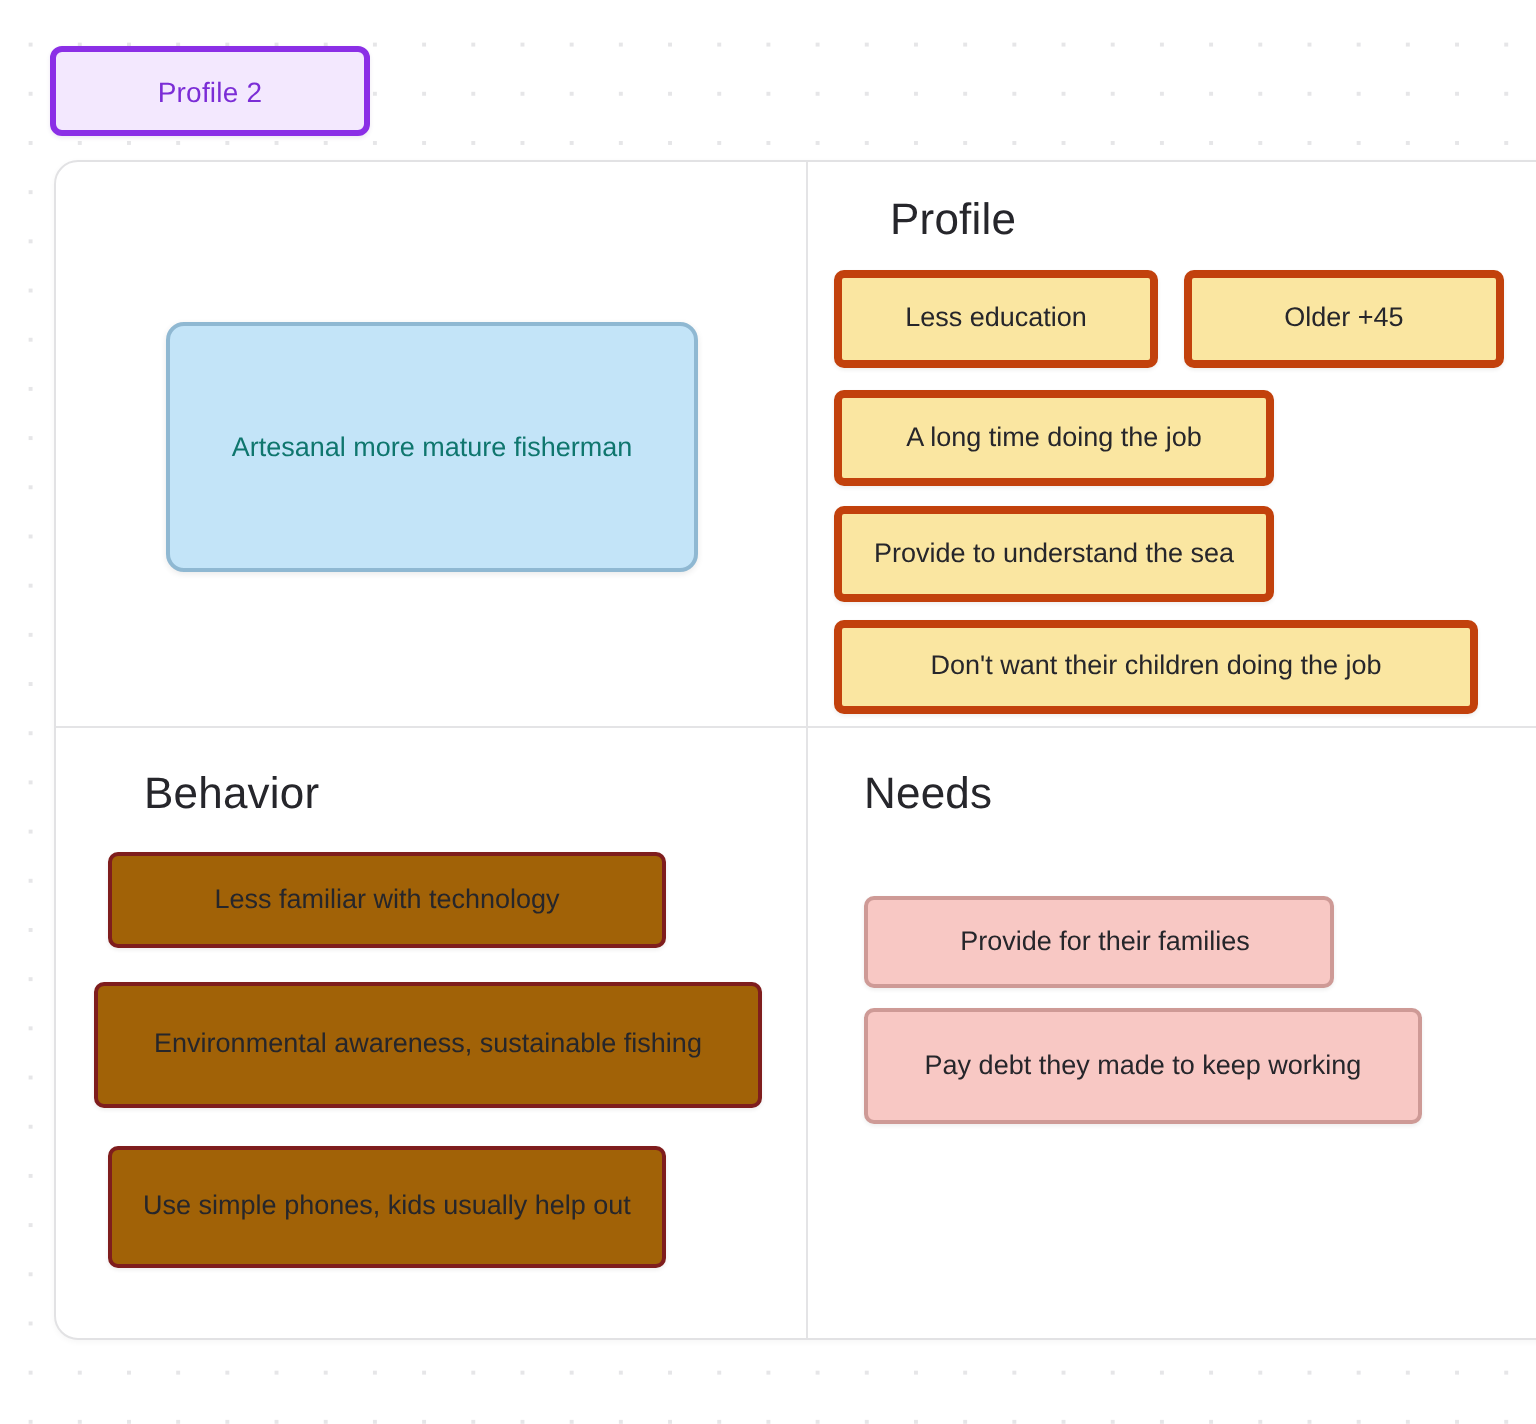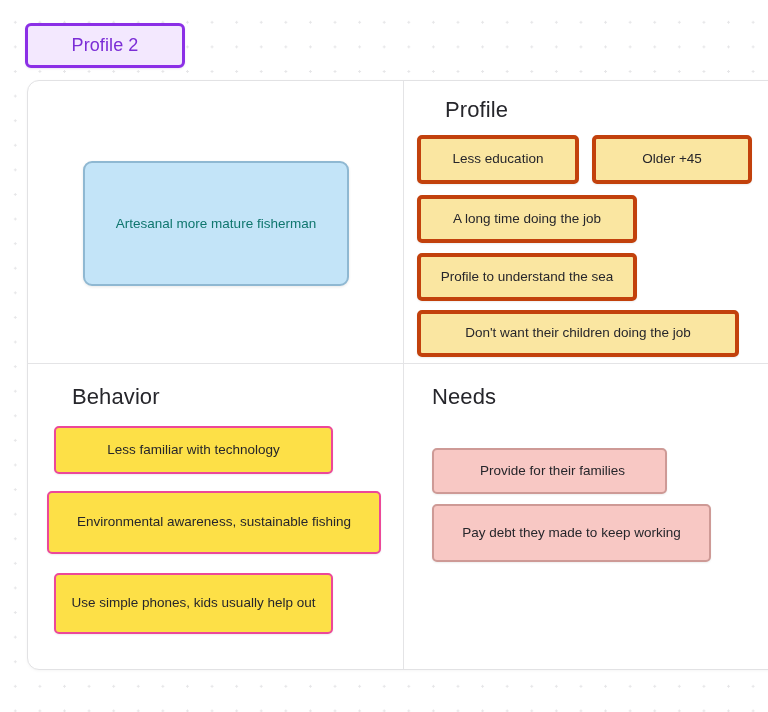--- a/index.html
+++ b/index.html
@@ -28,21 +28,21 @@
     height: 45px;
     border: 3px solid #8B2FE6;
     border-radius: 6px;
     background: #F3E8FE;
     display: flex;
     align-items: center;
     justify-content: center;
     box-shadow: 0 1px 2px rgba(80,30,140,.10);
   }
   .tab-chip-label {
-    font-size: 18px;
+    font-size: 14px;
     color: #7B2DD6;
     letter-spacing: .1px;
     white-space: nowrap;
   }
 
   
   .board {
     position: absolute;
     left: 27px;
     top: 80px;
@@ -101,21 +101,21 @@
     justify-content: center;
     text-align: center;
     border-radius: 5px;
     font-size: 13.5px;
     line-height: 1.35;
     color: #26262b;
     padding: 4px 10px;
     box-shadow: 0 1px 2px rgba(0,0,0,.07);
   }
   .note.yellow { background: #FAE6A1; border: 4px solid #c2410c; }
-  .note.green  { background: #fde047; border: 2px solid #ec4899; }
+  .note.green  { background: #a16207; border: 2px solid #7f1d1d; }
   .note.pink   { background: #F8C8C4; border: 2px solid #CE9A96; }
 
   
   .hero-box {
     position: absolute;
     left: 55px;
     top: 80px;
     width: 266px;
     height: 125px;
     background: #C3E4F8;
@@ -161,21 +161,21 @@
 
   <div class="quad quad-tl">
     <div class="hero-box">Artesanal more mature fisherman</div>
   </div>
 
   <div class="quad quad-tr">
     <div class="quad-title">Profile</div>
     <div class="note yellow p-note-0">Less education</div>
     <div class="note yellow p-note-1">Older +45</div>
     <div class="note yellow p-note-2">A long time doing the job</div>
-    <div class="note yellow p-note-3">Profile to understand the sea</div>
+    <div class="note yellow p-note-3">Provide to understand the sea</div>
     <div class="note yellow p-note-4">Don't want their children doing the job</div>
   </div>
 
   <div class="quad quad-bl">
     <div class="quad-title">Behavior</div>
     <div class="note green b-note-0">Less familiar with technology</div>
     <div class="note green b-note-1">Environmental awareness, sustainable fishing</div>
     <div class="note green b-note-2">Use simple phones, kids usually help out</div>
   </div>
 

